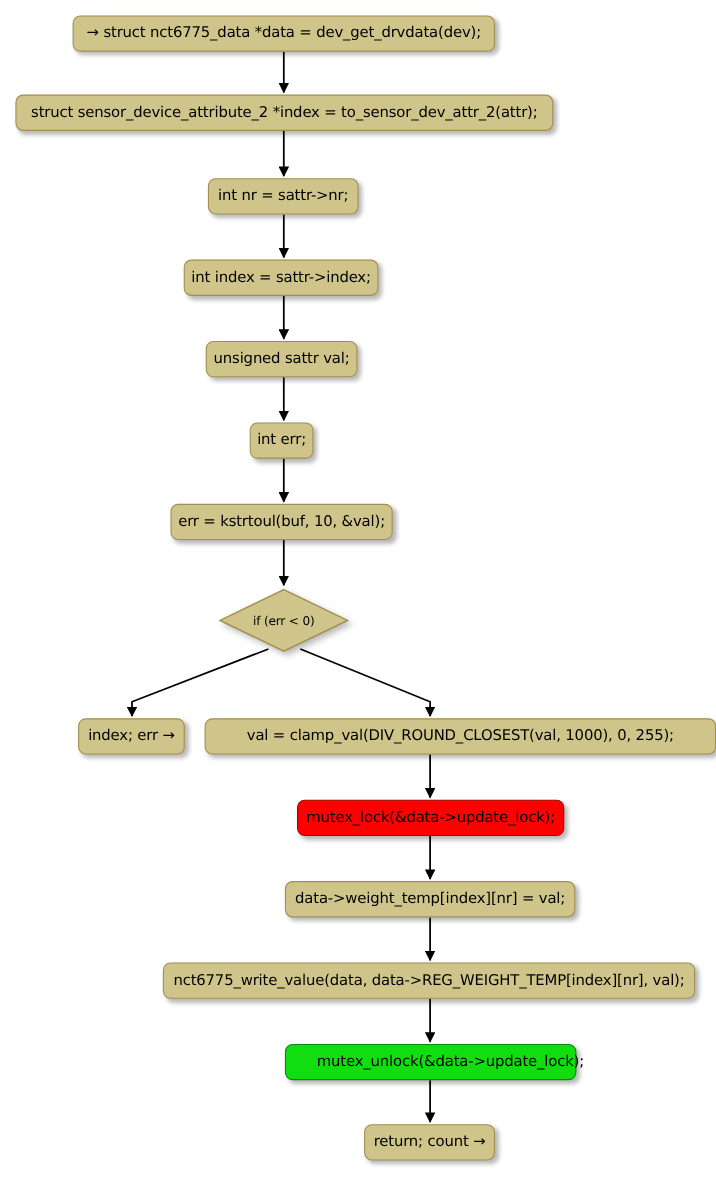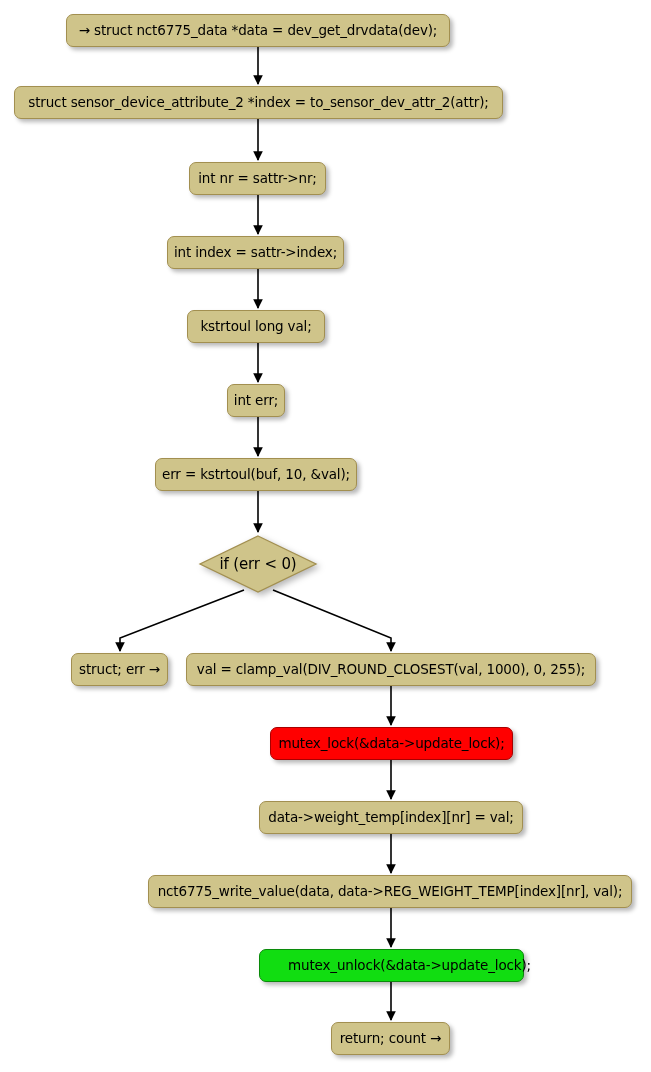--- a/index.html
+++ b/index.html
@@ -61,21 +61,21 @@
   }
   .diamond-label {
     position: absolute;
     left: 0;
     top: 0;
     width: 100%;
     height: 100%;
     display: flex;
     align-items: center;
     justify-content: center;
-    font-size: 15px;
+    font-size: 11px;
     letter-spacing: -0.15px;
     color: #000000;
     white-space: nowrap;
   }
 </style>
 </head>
 <body>
 
 <div id="canvas">
 
@@ -104,36 +104,36 @@
   </svg>
 
   <div class="node" style="left:66px; top:14px; width:384px; height:33px;">→ struct nct6775_data *data = dev_get_drvdata(dev);</div>
 
   <div class="node" style="left:14px; top:86px; width:489px; height:33px;">struct sensor_device_attribute_2 *index = to_sensor_dev_attr_2(attr);</div>
 
   <div class="node" style="left:189px; top:162px; width:137px; height:33px;">int nr = sattr-&gt;nr;</div>
 
   <div class="node" style="left:167px; top:236px; width:177px; height:33px;">int index = sattr-&gt;index;</div>
 
-  <div class="node" style="left:187px; top:310px; width:138px; height:33px;">kstrtoul long val;</div>
+  <div class="node" style="left:187px; top:310px; width:138px; height:33px;">unsigned sattr val;</div>
 
   <div class="node" style="left:227px; top:384px; width:58px; height:33px;">int err;</div>
 
   <div class="node" style="left:155px; top:458px; width:202px; height:33px;">err = kstrtoul(buf, 10, &amp;val);</div>
 
   <div class="diamond-wrap" style="left:197px; top:534px; width:122px; height:60px;">
     <svg width="122" height="60" viewBox="0 0 122 60">
       <polygon points="61,2 119,30 61,58 3,30" fill="#CFC48A" stroke="#A28F50" stroke-width="1.3" style="filter: drop-shadow(3px 3px 3px rgba(0,0,0,0.28));"></polygon>
     </svg>
     <div class="diamond-label">if (err &lt; 0)</div>
   </div>
 
-  <div class="node" style="left:71px; top:653px; width:97px; height:33px;">struct; err →</div>
+  <div class="node" style="left:71px; top:653px; width:97px; height:33px;">index; err →</div>
 
-  <div class="node" style="left:186px; top:653px; width:410px; height:33px;">val = clamp_val(DIV_ROUND_CLOSEST(val, 1000), 0, 255);</div>
+  <div class="node" style="left:186px; top:653px; width:465px; height:33px;">val = clamp_val(DIV_ROUND_CLOSEST(val, 1000), 0, 255);</div>
 
   <div class="node red" style="left:270px; top:727px; width:243px; height:33px;">mutex_lock(&amp;data-&gt;update_lock);</div>
 
   <div class="node" style="left:259px; top:801px; width:264px; height:33px;text-align:right;">data-&gt;weight_temp[index][nr] = val;</div>
 
   <div class="node" style="left:148px; top:875px; width:484px; height:33px;">nct6775_write_value(data, data-&gt;REG_WEIGHT_TEMP[index][nr], val);</div>
 
   <div class="node green" style="left:259px; top:949px; width:265px; height:33px;">mutex_unlock(&amp;data-&gt;update_lock);</div>
 
   <div class="node" style="left:331px; top:1022px; width:119px; height:33px;">return; count →</div>

